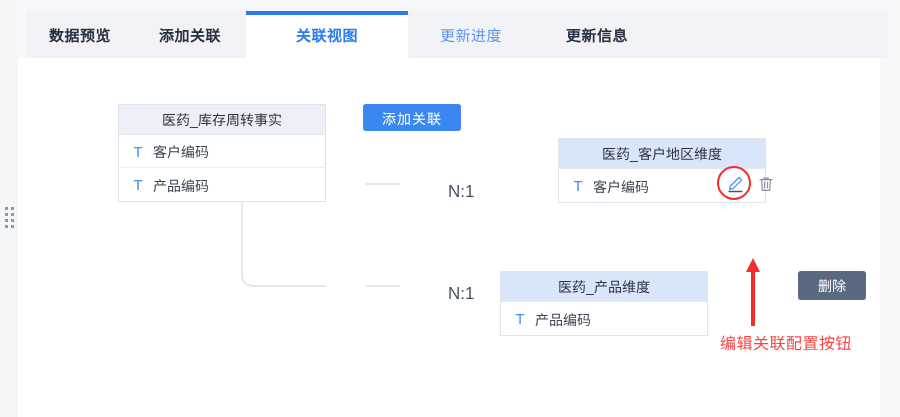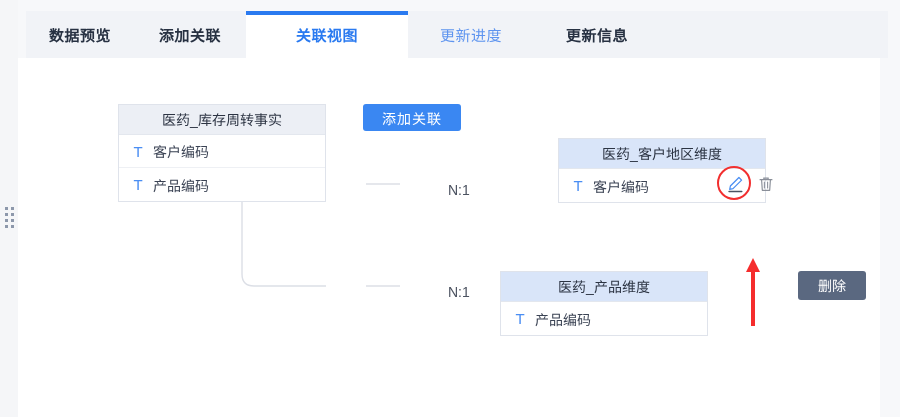--- a/index.html
+++ b/index.html
@@ -156,21 +156,21 @@
   }
   .field-name { margin-left: 6px; }
 
   #node-fact { left: 100px; top: 46px;  width: 208px; }
   #node-dim1 { left: 508px; top: 80px;  width: 208px; margin-left: 32px; }
   #node-dim2 { left: 482px; top: 182px; width: 208px; margin-top: 31px; }
 
   
   .card-label {
     position: absolute;
-    font-size: 14px;
+    font-size: 17px;
     color: #4b5260;
     font-family: "Liberation Sans", sans-serif;
   }
   #card1 { left: 430px; top: 124px; }
   #card2 { left: 430px; top: 226px; }
 
   
   .btn-add {
     position: absolute;
     left: 345px;
@@ -338,15 +338,16 @@
       </div>
     </div>
 
     <div class="tooltip">删除</div>
 
     <svg class="annotation-arrow" viewBox="0 0 24 72">
       <path d="M12 70 V12" stroke="#f52d2d" stroke-width="4" stroke-linecap="butt"></path>
       <path d="M12 2 L19 16 H5 Z" fill="#f52d2d"></path>
     </svg>
 
+    <div class="annotation-text">编辑关联配置按钮</div>
 
   </div>
 </div>
 
 </body></html>

